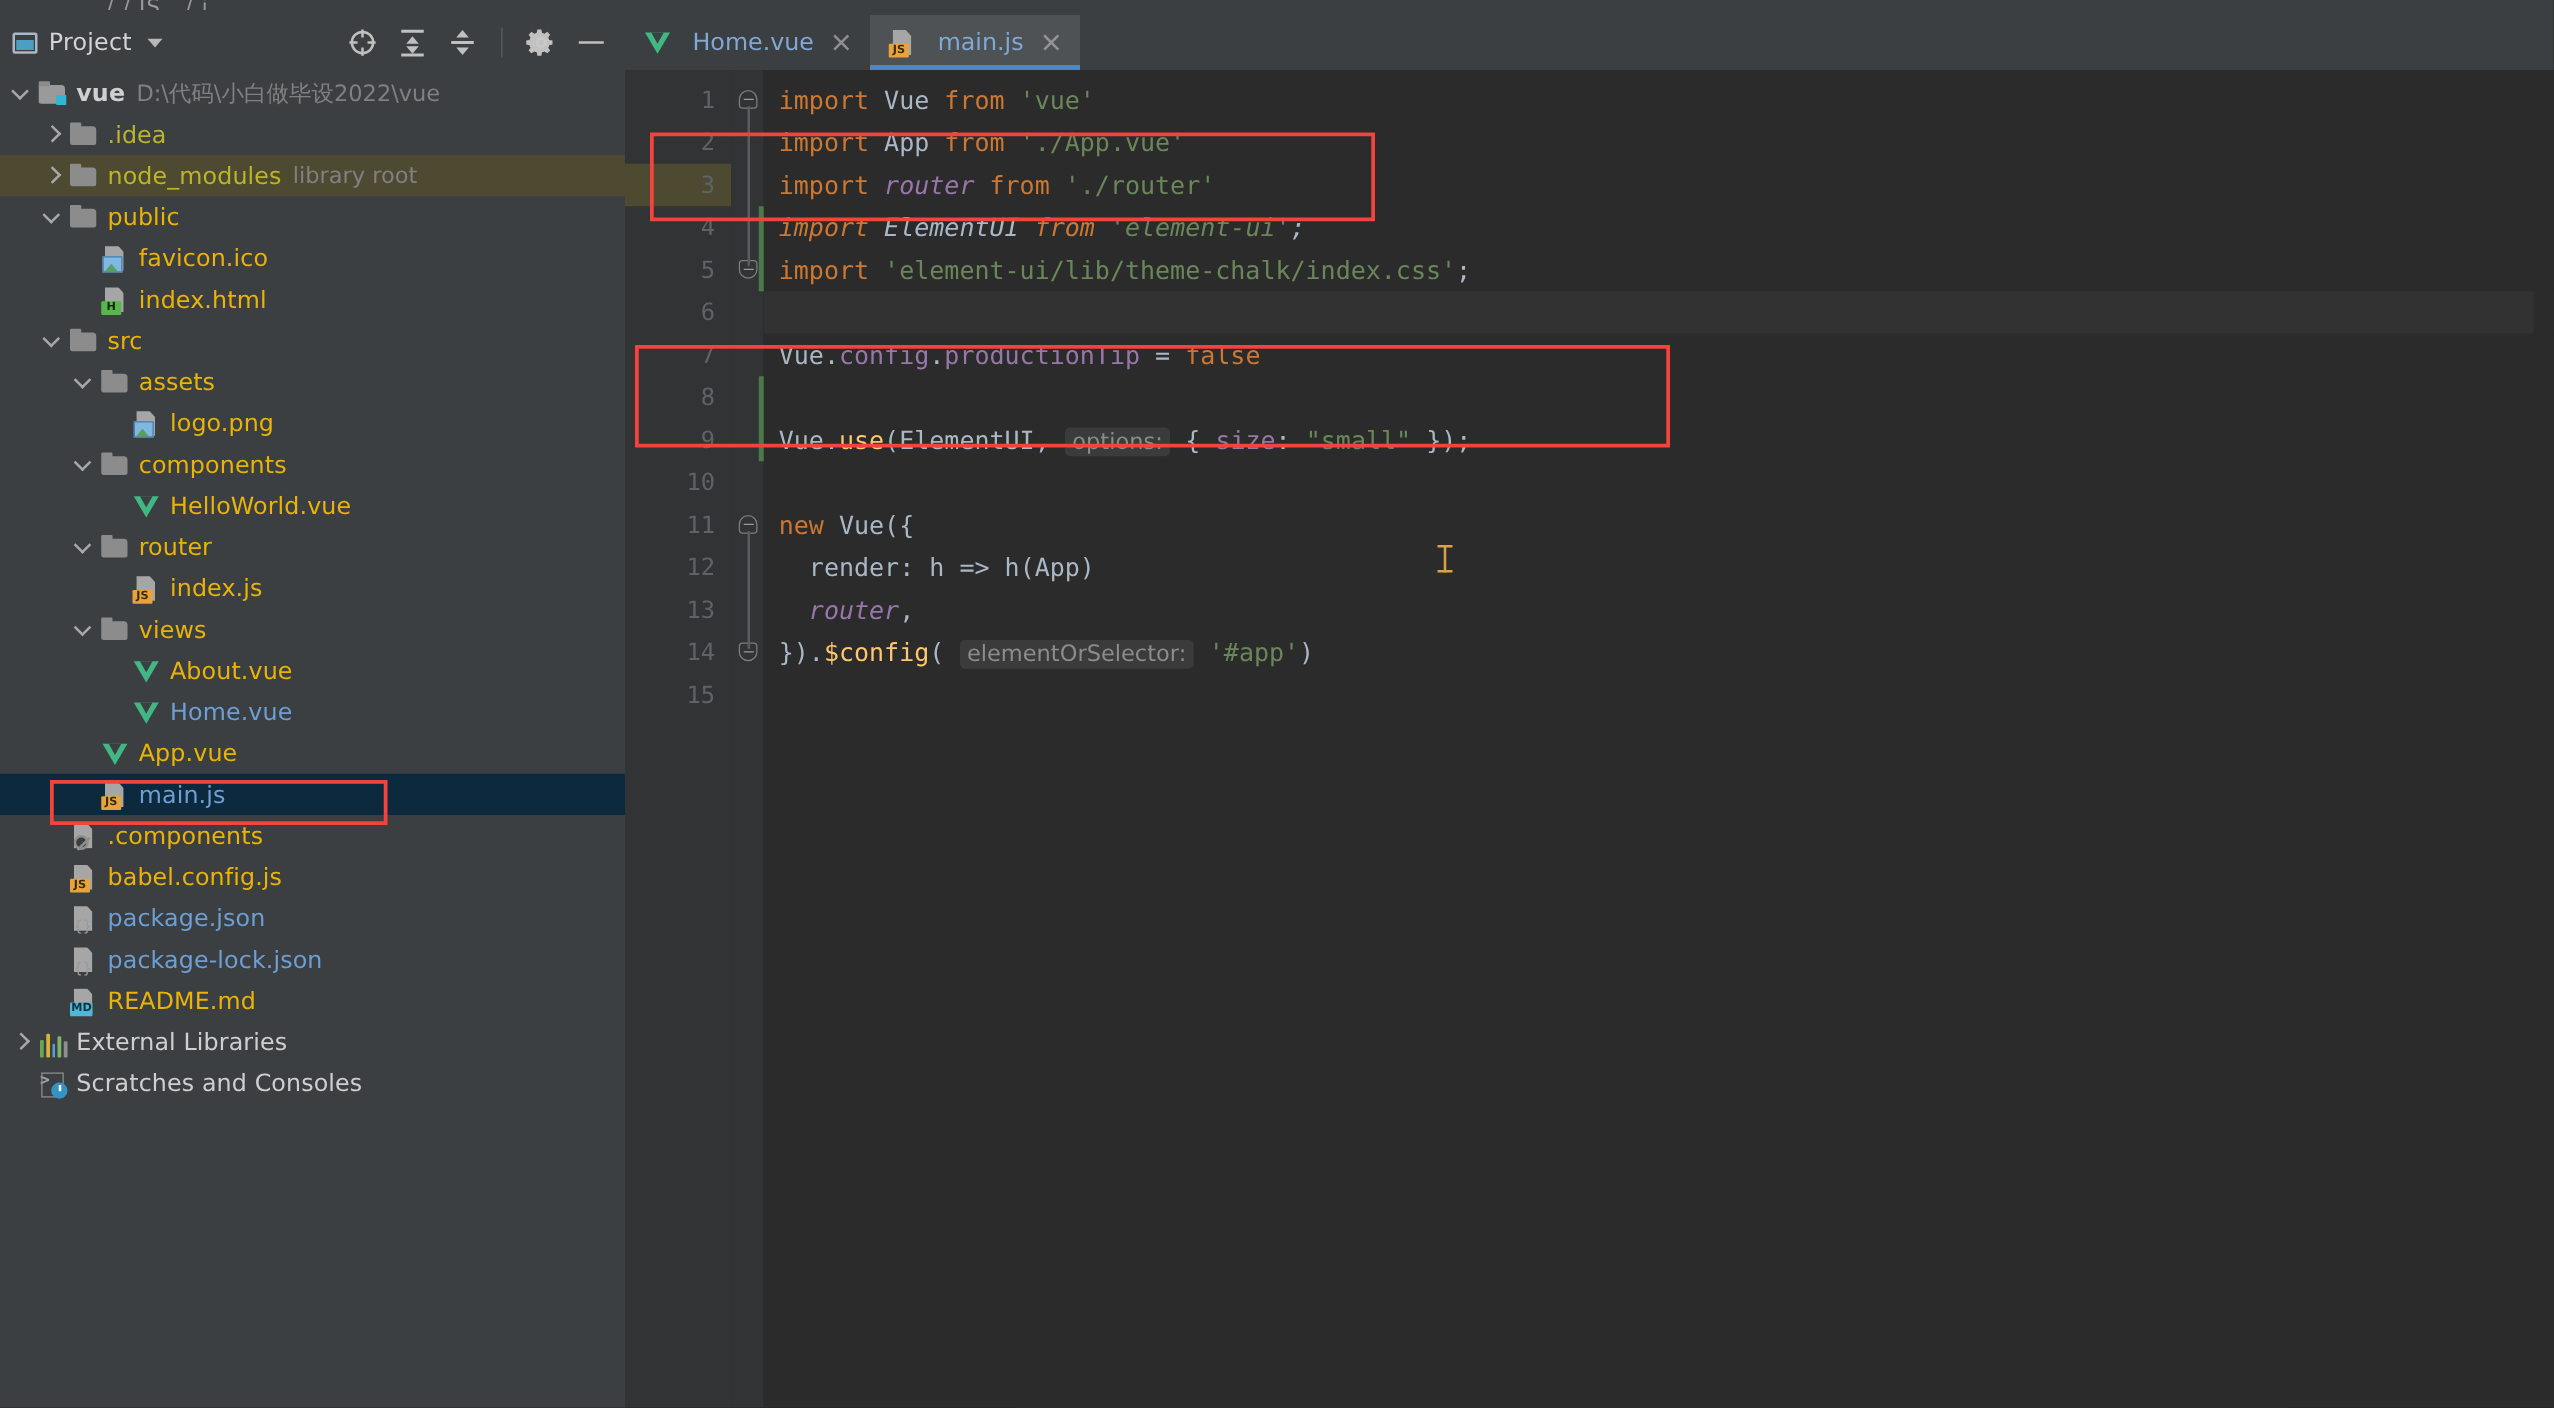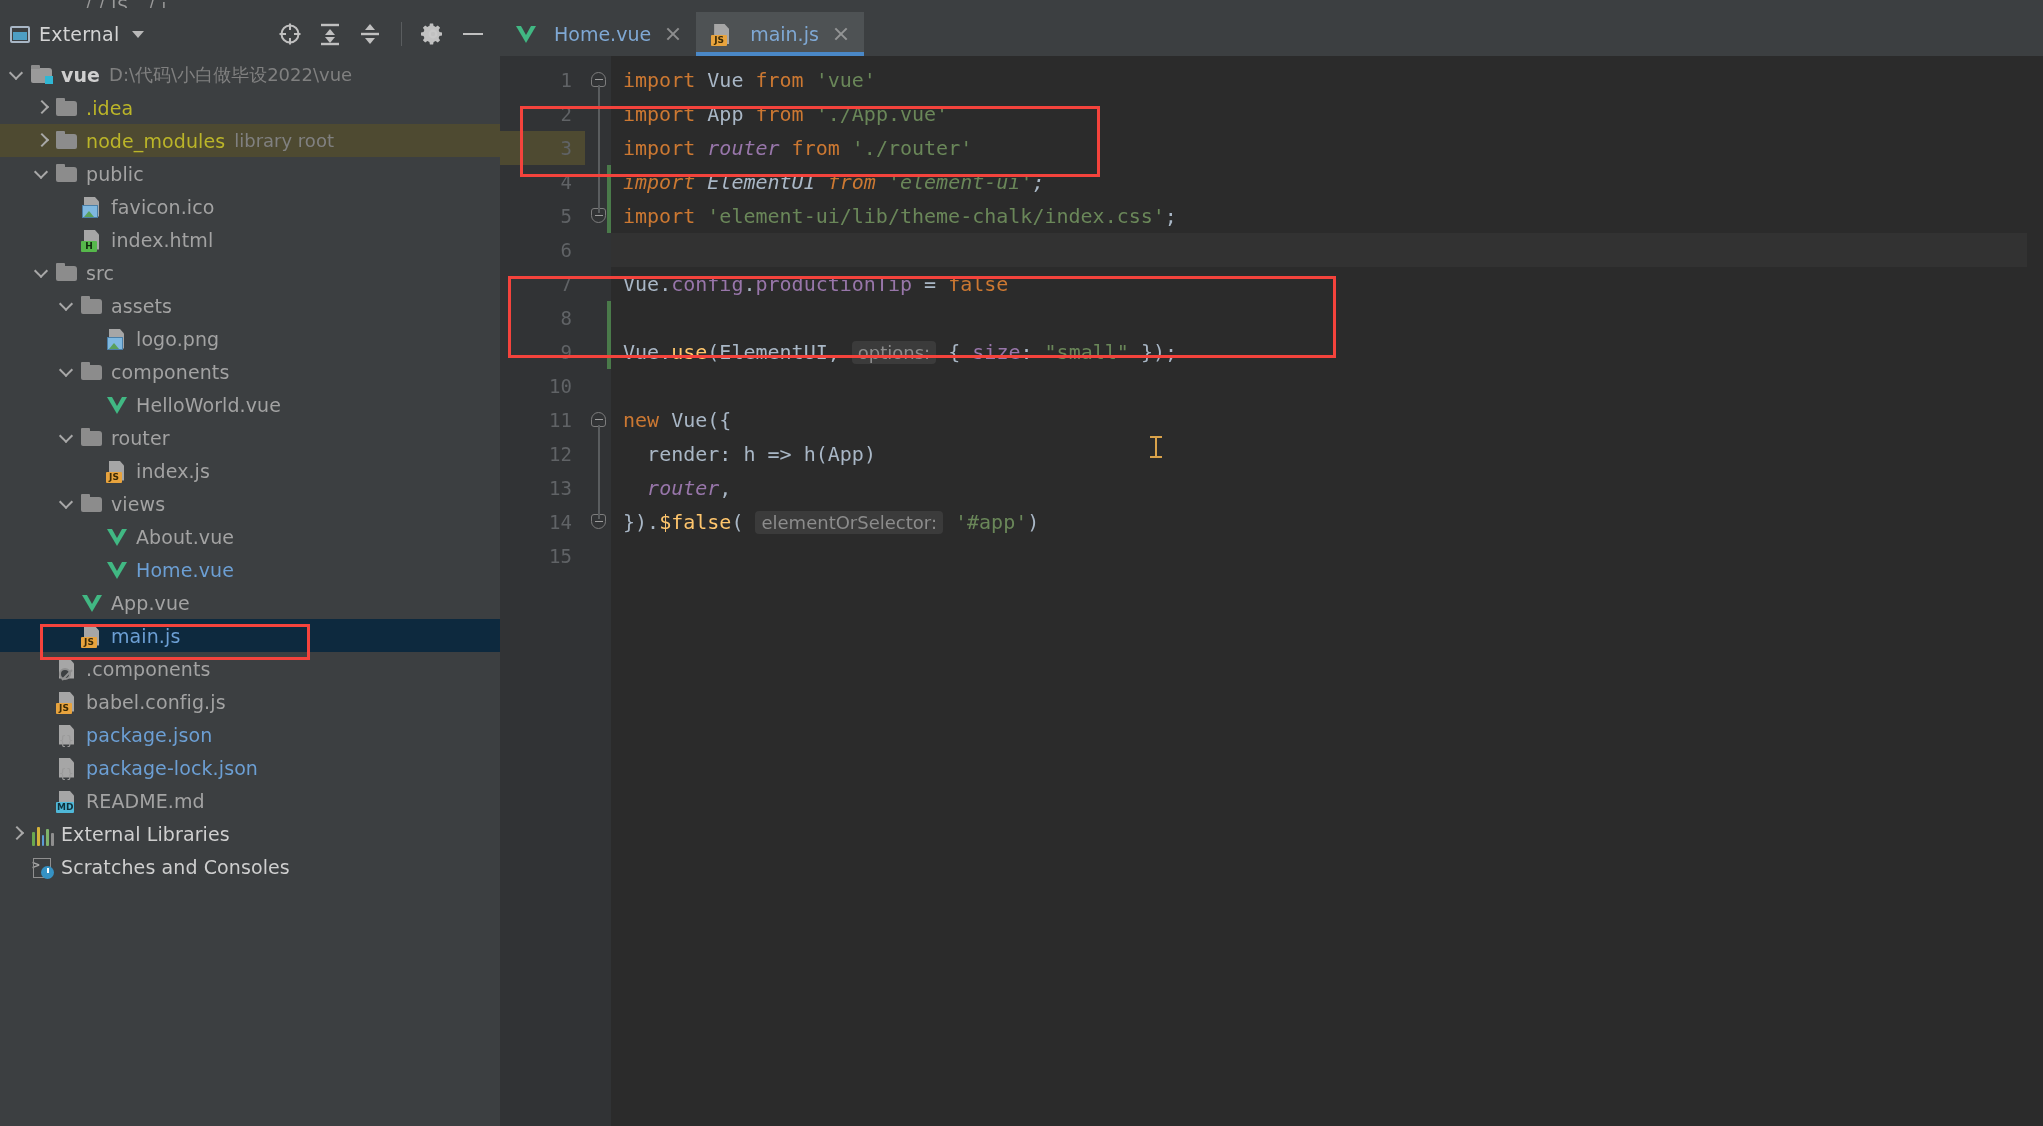--- a/index.html
+++ b/index.html
@@ -147,21 +147,21 @@
     position:absolute; right:0px; bottom:0px; width:13px; height:13px; border-radius:50%;
     background:#3592c4; z-index:4;
   }
   .ic-scr .clock::after {
     content:""; position:absolute; left:6px; top:2px; width:1.5px; height:5px; background:#fff;
   }
 
   .lbl { letter-spacing: .1px; }
   .lbl.yellow { color: #bbb529; }
   .lbl.blue { color: #6c9fd4; }
-  .lbl.plain { color: #a3a3a3; }
+  .lbl.plain { color: #eab308; }
   .lbl.white { color: #cfcfcf; }
   .sub { color: #808080; font-size: 18px; margin-left: 9px; }
 
   .row.highlight-olive { background: #4e4a31; }
   .row.selected { background: #0d293e; }
   .row .indent { flex: 0 0 auto; }
 
   
   .redbox { position: absolute; border: 3px solid #f4433c; pointer-events: none; z-index: 30; }
 
@@ -252,21 +252,21 @@
   <div class="topstrip">
     <div class="tabhint">/    /    JS    .   /   j</div>
   </div>
 
   <div class="body">
 
     <div class="sidebar">
       <div class="proj-header">
         <div class="proj-title-wrap">
           <div class="proj-window-icon"></div>
-          <span class="proj-label">External</span>
+          <span class="proj-label">Project</span>
           <div class="caret-down"></div>
         </div>
         <div class="proj-tools">
           <span class="tool-ico">
             <svg width="26" height="26" viewBox="0 0 26 26">
                 <circle cx="13" cy="13" r="8.5" fill="none" stroke="#c0c0c0" stroke-width="2"></circle>
                 <line x1="13" y1="2.5" x2="13" y2="9" stroke="#c0c0c0" stroke-width="2"></line>
                 <line x1="13" y1="17" x2="13" y2="23.5" stroke="#c0c0c0" stroke-width="2"></line>
                 <line x1="2.5" y1="13" x2="9" y2="13" stroke="#c0c0c0" stroke-width="2"></line>
                 <line x1="17" y1="13" x2="23.5" y2="13" stroke="#c0c0c0" stroke-width="2"></line>
@@ -541,21 +541,21 @@
             <div class="cline" style="position: relative; font-style: italic;"><span class="k">import</span><span class="id"> </span><span class="id">ElementUI</span><span class="id"> </span><span class="k">from</span><span class="id"> </span><span class="str">'element-ui'</span><span class="id">;</span></div>
             <div class="cline" style="position: relative;"><span class="k">import</span><span class="id"> </span><span class="str">'element-ui/lib/theme-chalk/index.css'</span><span class="id">;</span></div>
             <div class="cline" style="position: relative;"></div>
             <div class="cline" style="position: relative;"><span class="id">Vue</span><span class="id">.</span><span class="prop">config</span><span class="id">.</span><span class="prop">productionTip</span><span class="id"> = </span><span class="k">false</span></div>
             <div class="cline" style="position: relative;"></div>
             <div class="cline" style="position: relative;"><span class="id">Vue</span><span class="id">.</span><span class="fn">use</span><span class="id">(</span><span class="id">ElementUI</span><span class="id">, </span><span class="hint">options:</span><span class="id"> { </span><span class="prop">size</span><span class="id">: </span><span class="str">"small"</span><span class="id"> });</span></div>
             <div class="cline" style="position: relative;"></div>
             <div class="cline" style="position: relative;"><span class="k">new</span><span class="id"> </span><span class="id">Vue</span><span class="id">({</span></div>
             <div class="cline" style="position: relative;"><span class="id">  </span><span class="id">render</span><span class="id">: </span><span class="id">h</span><span class="id"> =&gt; </span><span class="id">h</span><span class="id">(</span><span class="id">App</span><span class="id">)</span></div>
             <div class="cline" style="position: relative;"><span class="id">  </span><span class="it">router</span><span class="id">,</span></div>
-            <div class="cline" style="position: relative;"><span class="id">}).</span><span class="fn">$false</span><span class="id">(</span><span class="id"> </span><span class="hint">elementOrSelector:</span><span class="id"> </span><span class="str">'#app'</span><span class="id">)</span></div>
+            <div class="cline" style="position: relative;"><span class="id">}).</span><span class="fn">$config</span><span class="id">(</span><span class="id"> </span><span class="hint">elementOrSelector:</span><span class="id"> </span><span class="str">'#app'</span><span class="id">)</span></div>
             <div class="cline" style="position: relative;"></div>
             <div class="textcursor" style="left:539px; top:380px;"></div>
           </div>
         <div class="scroll-right"></div>
 
         <div class="redbox" id="redbox1" style="left: 20px; top: 50px; width: 580px; height: 71px;"></div>
         <div class="redbox" id="redbox2" style="left: 8px; top: 220px; width: 828px; height: 82px;"></div>
       </div>
     </div>
   </div>

